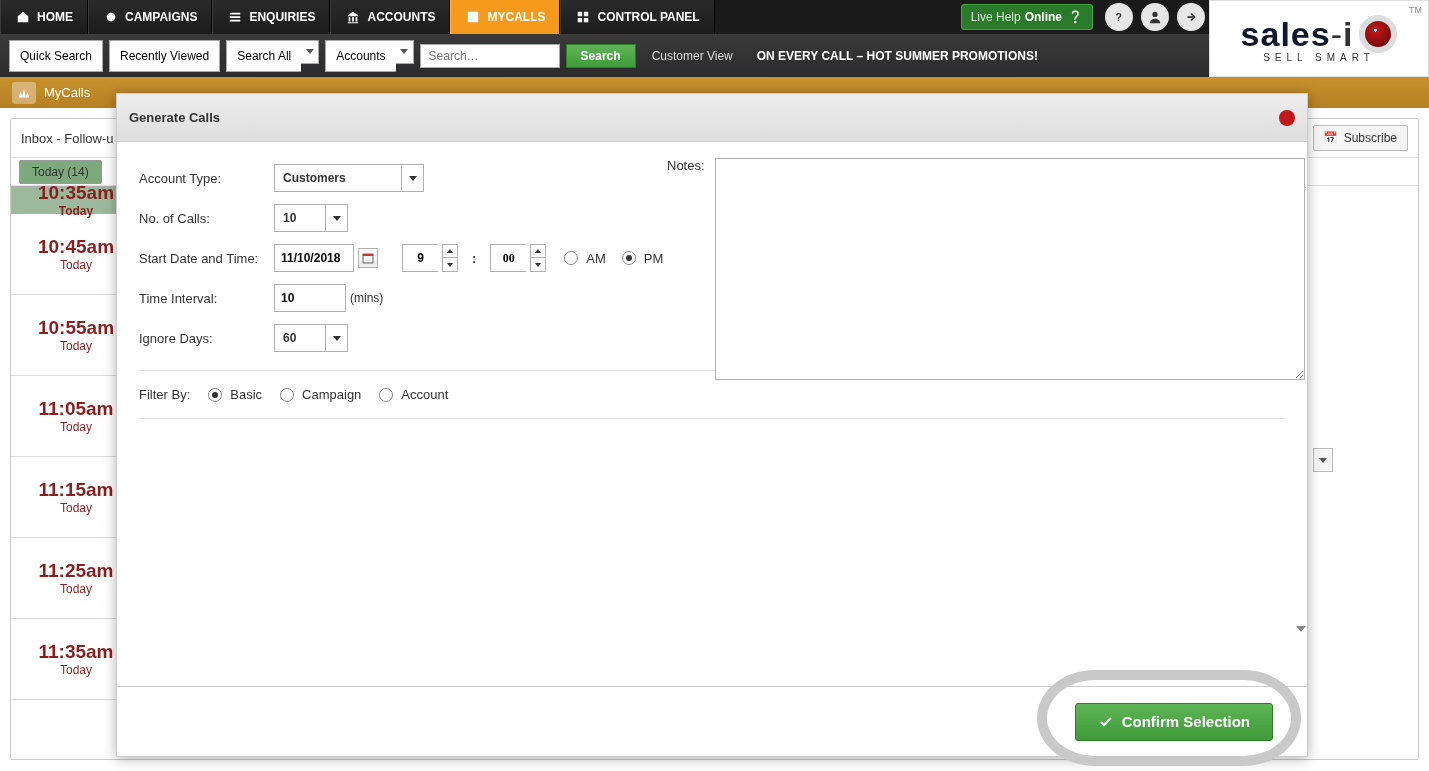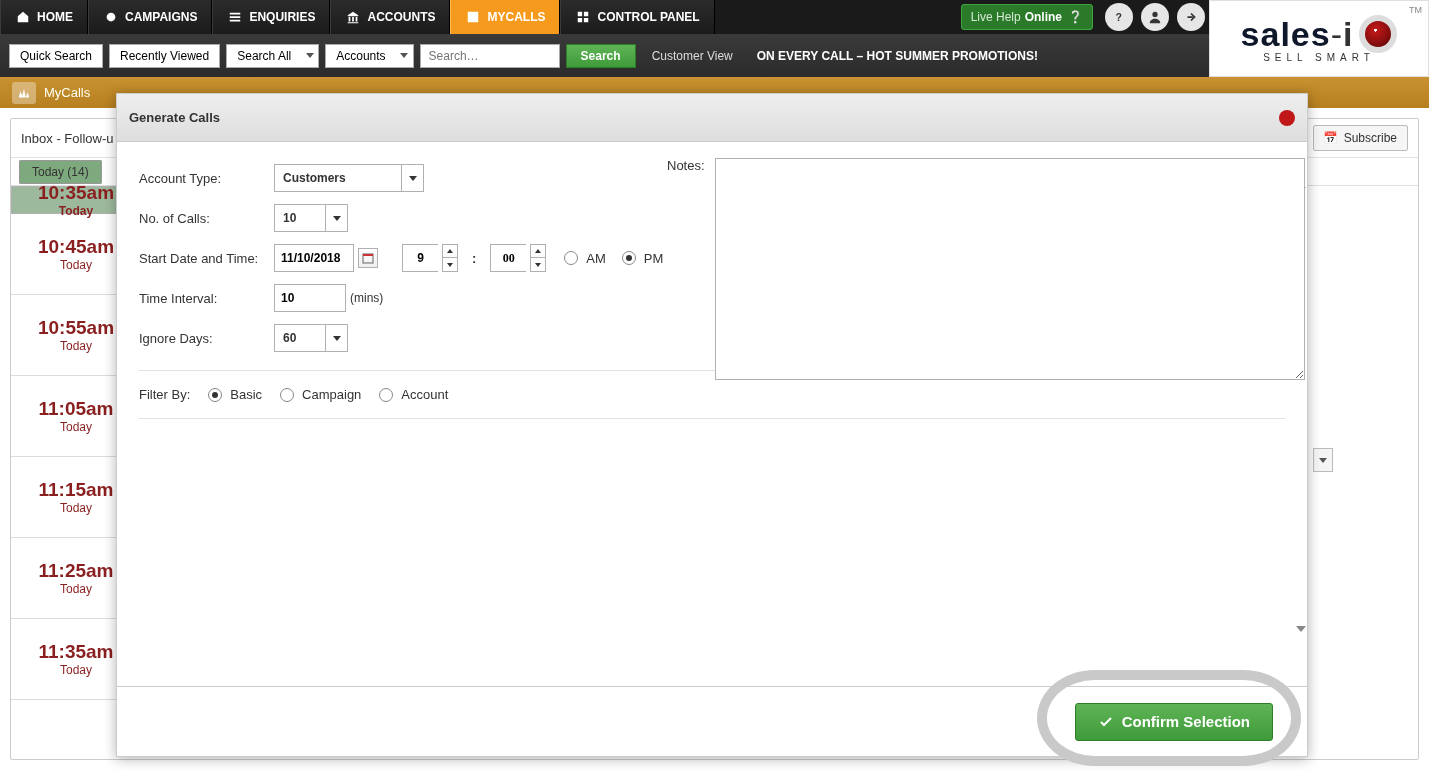--- a/index.html
+++ b/index.html
@@ -19,21 +19,21 @@
   .logo-tm{position:absolute;top:4px;right:6px;font-size:9px;color:#888;}
   .logo-text{ font-family: Arial, sans-serif; font-size:34px; letter-spacing:1px;}
   .logo-text .sales{ color:#0f172a; font-weight:bold;}
   .logo-text .dash{ color:#333;}
   .logo-text .i{ color:#333; font-weight:bold;}
   .logo-sub{ font-size:10px; color:#333; letter-spacing:5px; margin-top:-2px;}
   .logo-eye{ width:38px;height:38px;border-radius:50%;background:radial-gradient(circle at 40% 35%, #fff 6%, #c01818 7%, #8b0e0e 55%, #500 100%); border:6px solid #ddd; margin-left:6px;}
 
   
   .toolbar { background: linear-gradient(#3a3a3a,#2b2b2b); height:43px; display:flex; align-items:center; padding:0 9px; gap:6px;}
-  .tb-btn { height:24px; background:#fff; border:1px solid #aaa; padding:0 10px; font-size:12px; display:flex; align-items:center; cursor:pointer;}
+  .tb-btn { height:32px; background:#fff; border:1px solid #aaa; padding:0 10px; font-size:12px; display:flex; align-items:center; cursor:pointer;}
   .tb-split{display:flex;}
   .tb-split .drop-arrow{width:18px;height:24px;background:#fff;border:1px solid #aaa;border-left:none;display:flex;align-items:center;justify-content:center;cursor:pointer;}
   .tb-split .drop-arrow::after{content:"";border-left:4px solid transparent;border-right:4px solid transparent;border-top:5px solid #555;}
   .tb-search{ height:24px; width:140px; border:1px solid #aaa; padding:0 8px; font-size:12px;}
   .tb-search-btn{ height:24px; padding:0 14px; background:linear-gradient(#5fb456,#3f9b3a); color:#fff; border:1px solid #2d7d28; font-size:12px; font-weight:bold; cursor:pointer;}
   .tb-link{ color:#dcdcdc; font-size:12px; margin-left:10px; cursor:pointer;}
   .tb-promo{ color:#fff; font-weight:bold; font-size:12px; margin-left:18px;}
 
   
   .mycalls-bar{ height:31px; background:linear-gradient(#c89230,#b67f20); display:flex; align-items:center; padding:0 12px; color:#fefff2; font-size:13px;}

